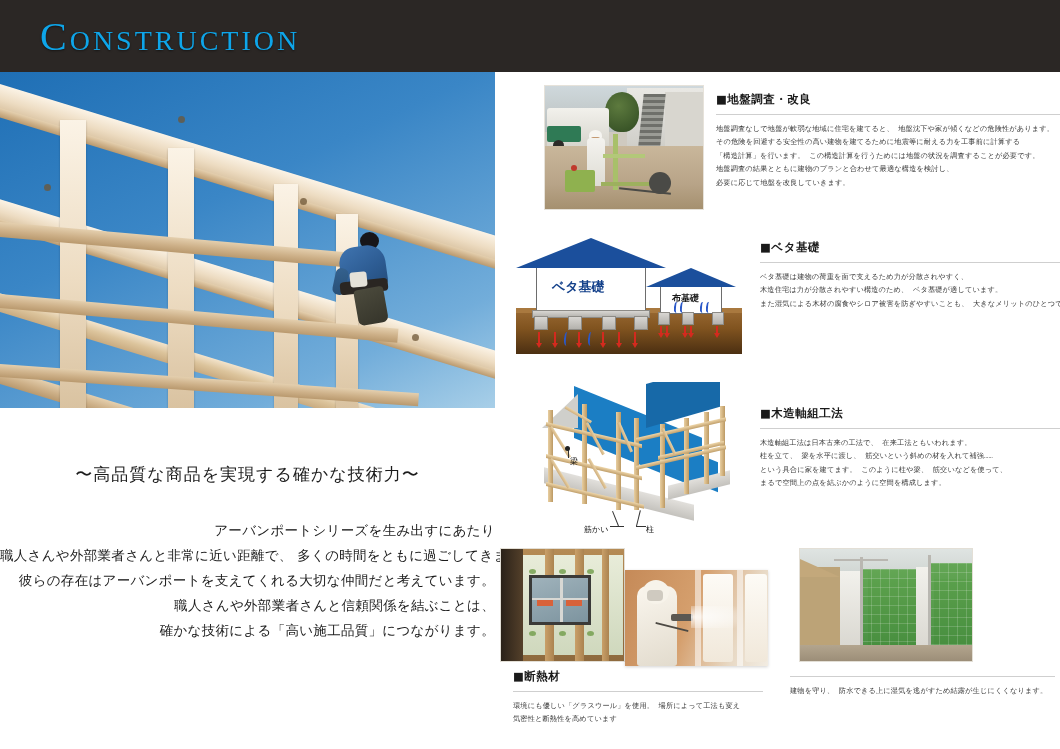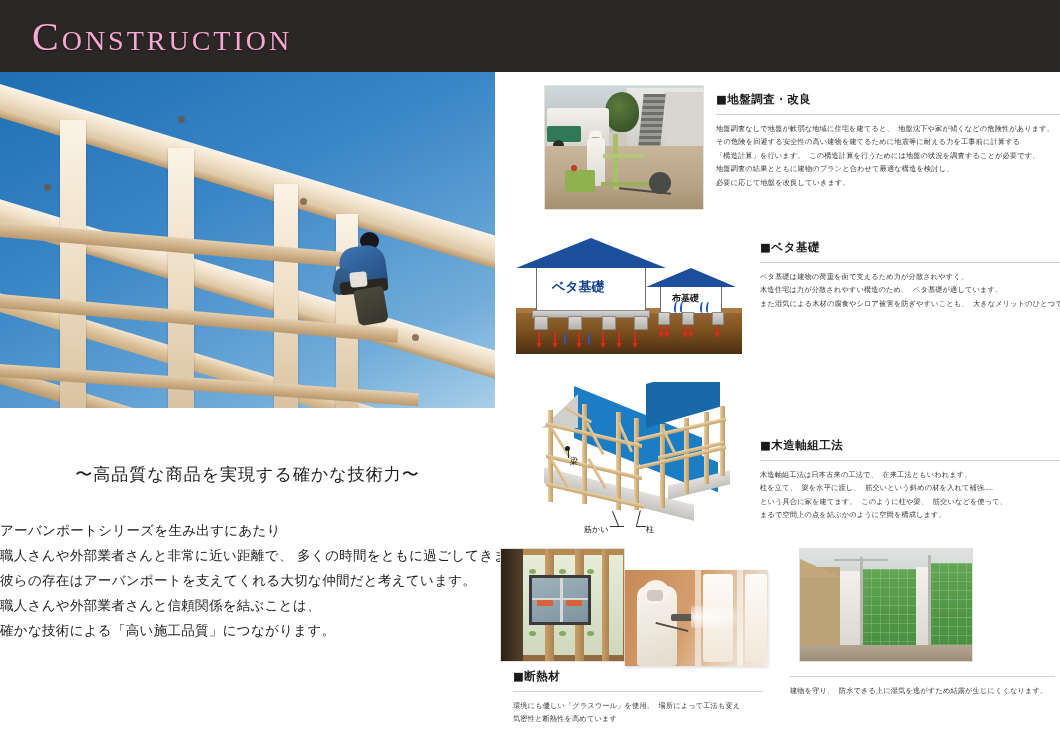--- a/index.html
+++ b/index.html
@@ -11,22 +11,22 @@
     overflow:hidden;
   }
   .page { position:relative; width:1060px; height:749px; background:#fff; }
 
   
   .header-band {
     position:absolute; left:0; top:0; width:1060px; height:72px;
     background:#2b2725;
   }
   .header-title {
-    position:absolute; left:32px; top:14px;
-    color:#f9a8d4;
+    position:absolute; left:40px; top:14px;
+    color:#0ea5e9;
     font-family:"Liberation Serif","DejaVu Serif",serif;
     font-size:40px;
     font-variant:small-caps;
     letter-spacing:3px;
     font-weight:400;
     line-height:46px;
     text-shadow:0 1px 2px rgba(0,0,0,.5);
     text-align:center;
   }
 
@@ -80,21 +80,21 @@
 
   
   .tagline {
     position:absolute; left:0; top:463px; width:495px;
     text-align:center;
     font-family:"DejaVu Sans","Liberation Sans",sans-serif;
     font-size:17px; color:#1c1c1c; letter-spacing:1px;
   }
   .lead-block {
     position:absolute; left:0; top:518px; width:495px;
-    text-align:left;
+    text-align:right;
     font-family:"DejaVu Sans","Liberation Sans",sans-serif;
     font-size:13.5px; color:#1c1c1c; line-height:25px; letter-spacing:.3px;
   }
   .lead-block div { white-space:nowrap; }
 
   
   .sec-head {
     font-family:"DejaVu Sans","Liberation Sans",sans-serif;
     font-size:11.5px; font-weight:bold; color:#1a1a1a; letter-spacing:.5px;
   }
@@ -401,21 +401,21 @@
 
     <div class="fr-lbl" style="left:76px;top:142px;">筋かい</div>
     <div class="fr-leader" style="left:110px;top:128px;width:1px;height:16px;transform:rotate(-22deg);transform-origin:bottom;"></div>
     <div class="fr-leader" style="left:102px;top:144px;width:14px;height:1px;"></div>
 
     <div class="fr-lbl" style="left:138px;top:142px;">柱</div>
     <div class="fr-leader" style="left:128px;top:128px;width:1px;height:16px;transform:rotate(14deg);transform-origin:bottom;"></div>
     <div class="fr-leader" style="left:128px;top:144px;width:10px;height:1px;"></div>
   </div>
 
-  <div class="panel" style="left:760px;top:406px;width:300px;margin-top:32px;">
+  <div class="panel" style="left:760px;top:406px;width:300px;">
     <div class="sec-head">■木造軸組工法</div>
     <div class="sec-rule"></div>
     <div class="sec-body">
       <div>木造軸組工法は日本古来の工法で、 在来工法ともいわれます。</div>
       <div>柱を立て、 梁を水平に渡し、 筋交いという斜めの材を入れて補強……</div>
       <div>という具合に家を建てます。 このように柱や梁、 筋交いなどを使って、</div>
       <div>まるで空間上の点を結ぶかのように空間を構成します。</div>
     </div>
   </div>
 

